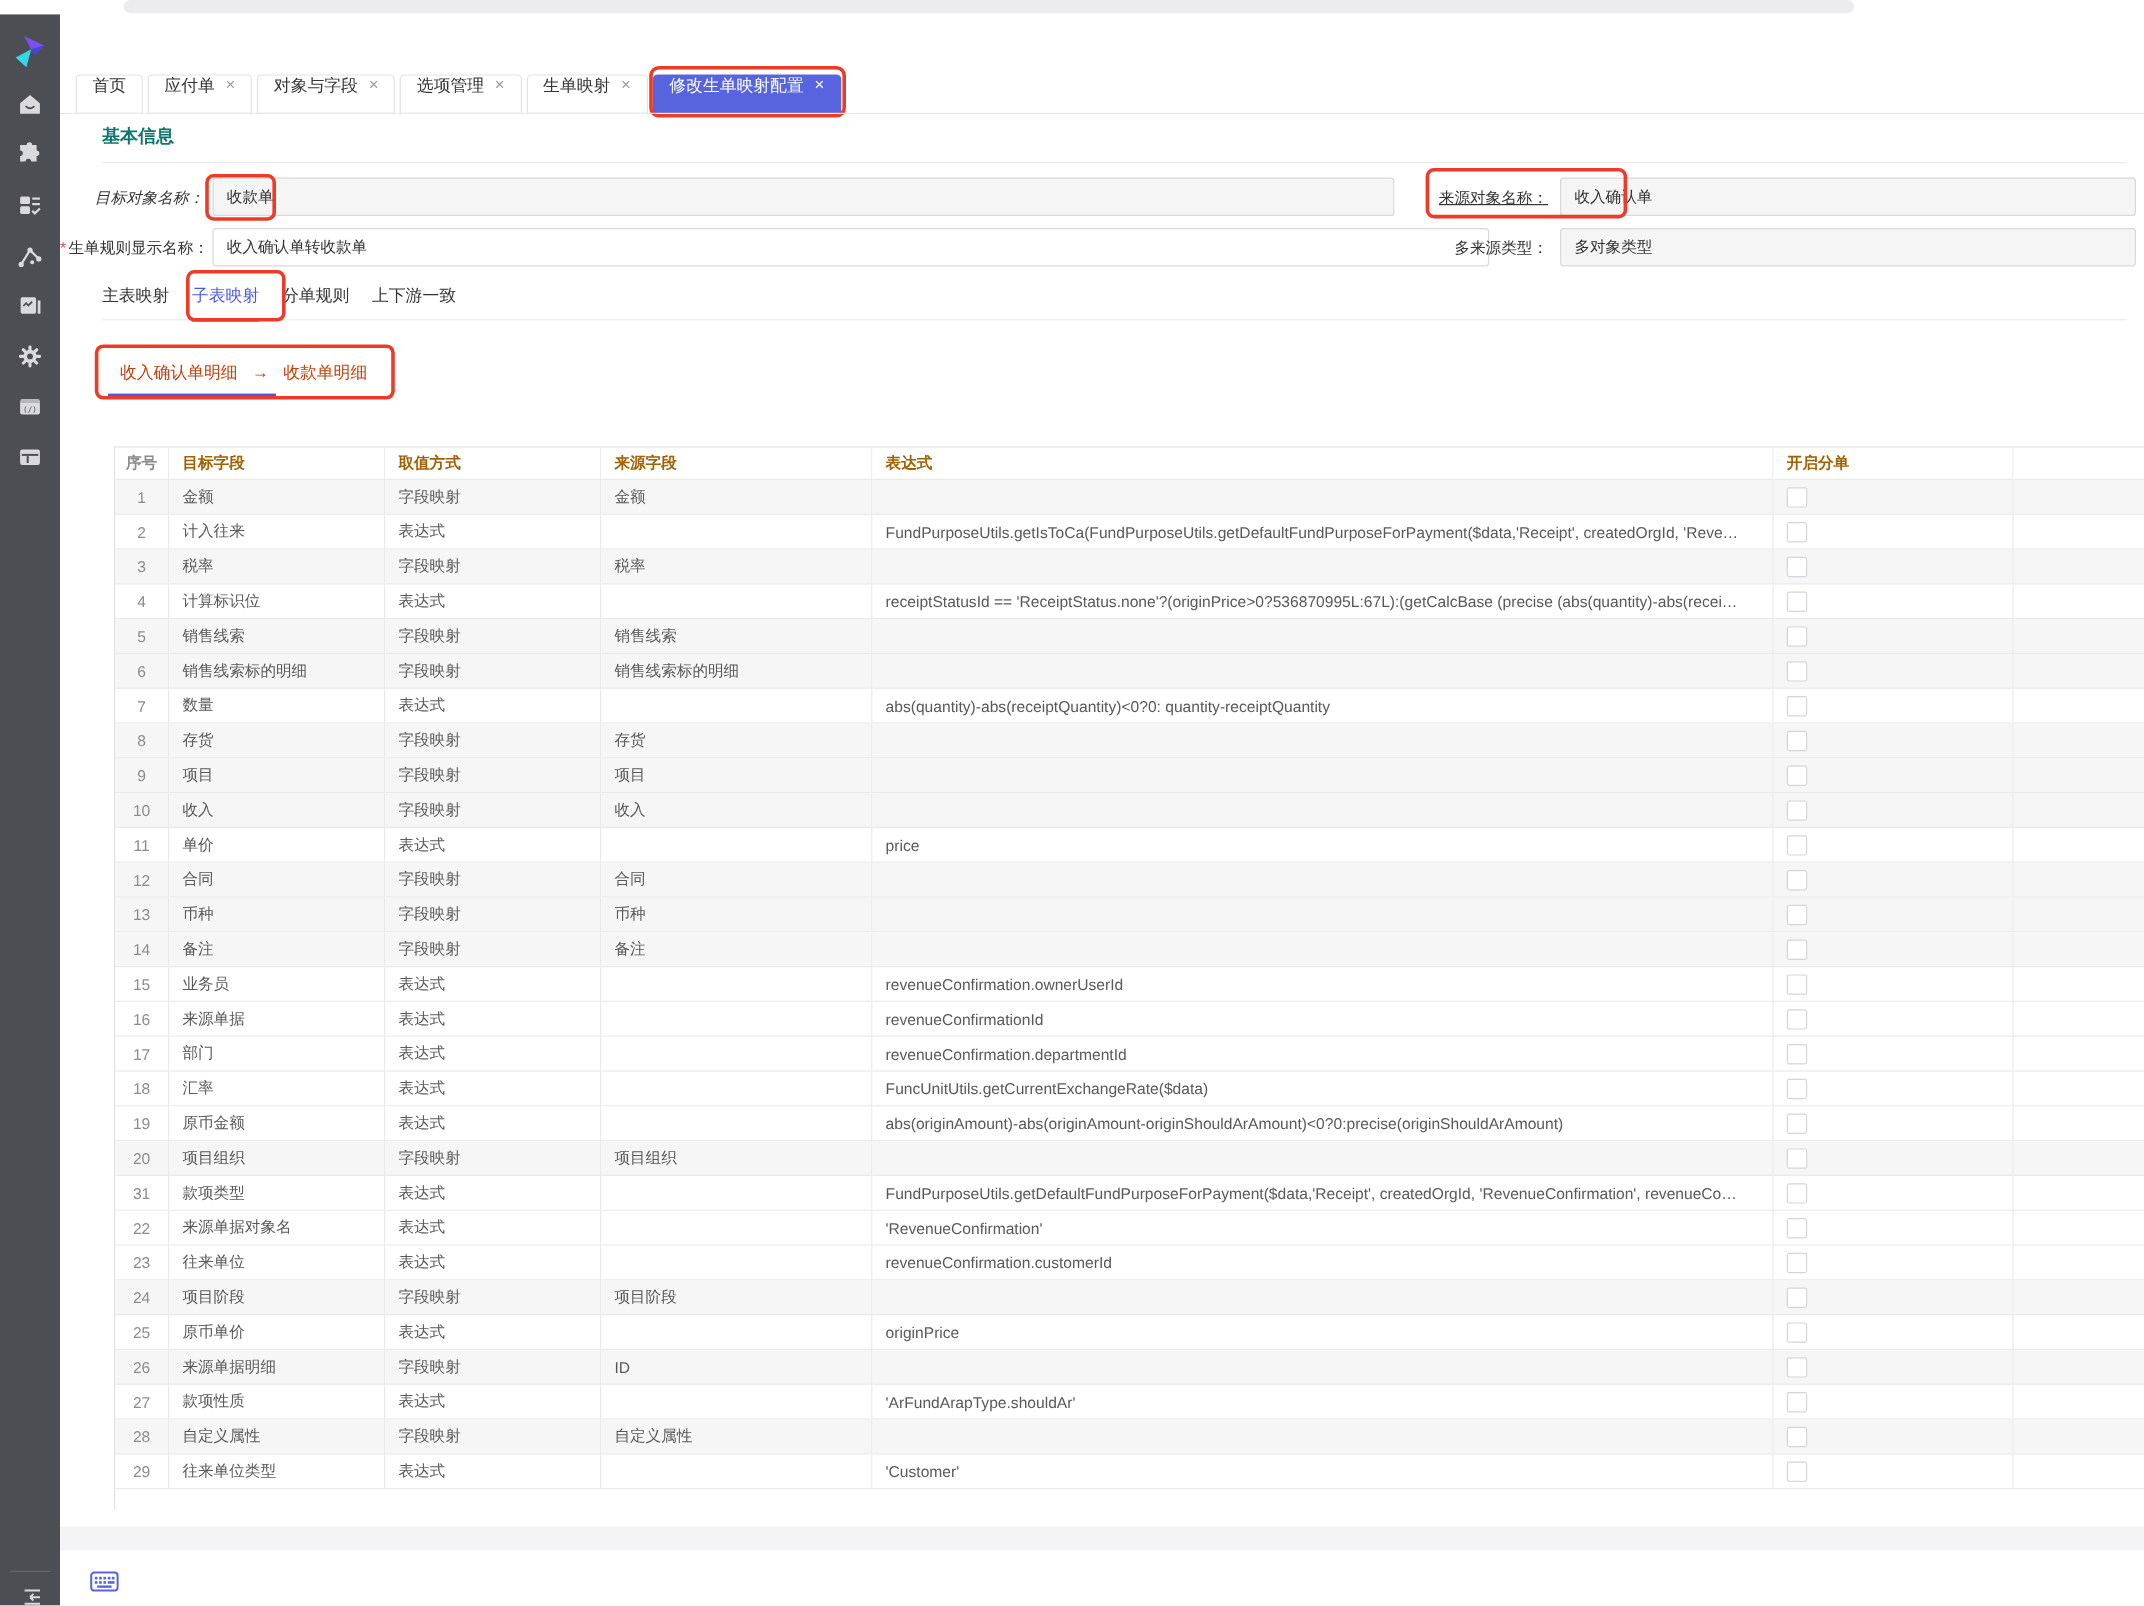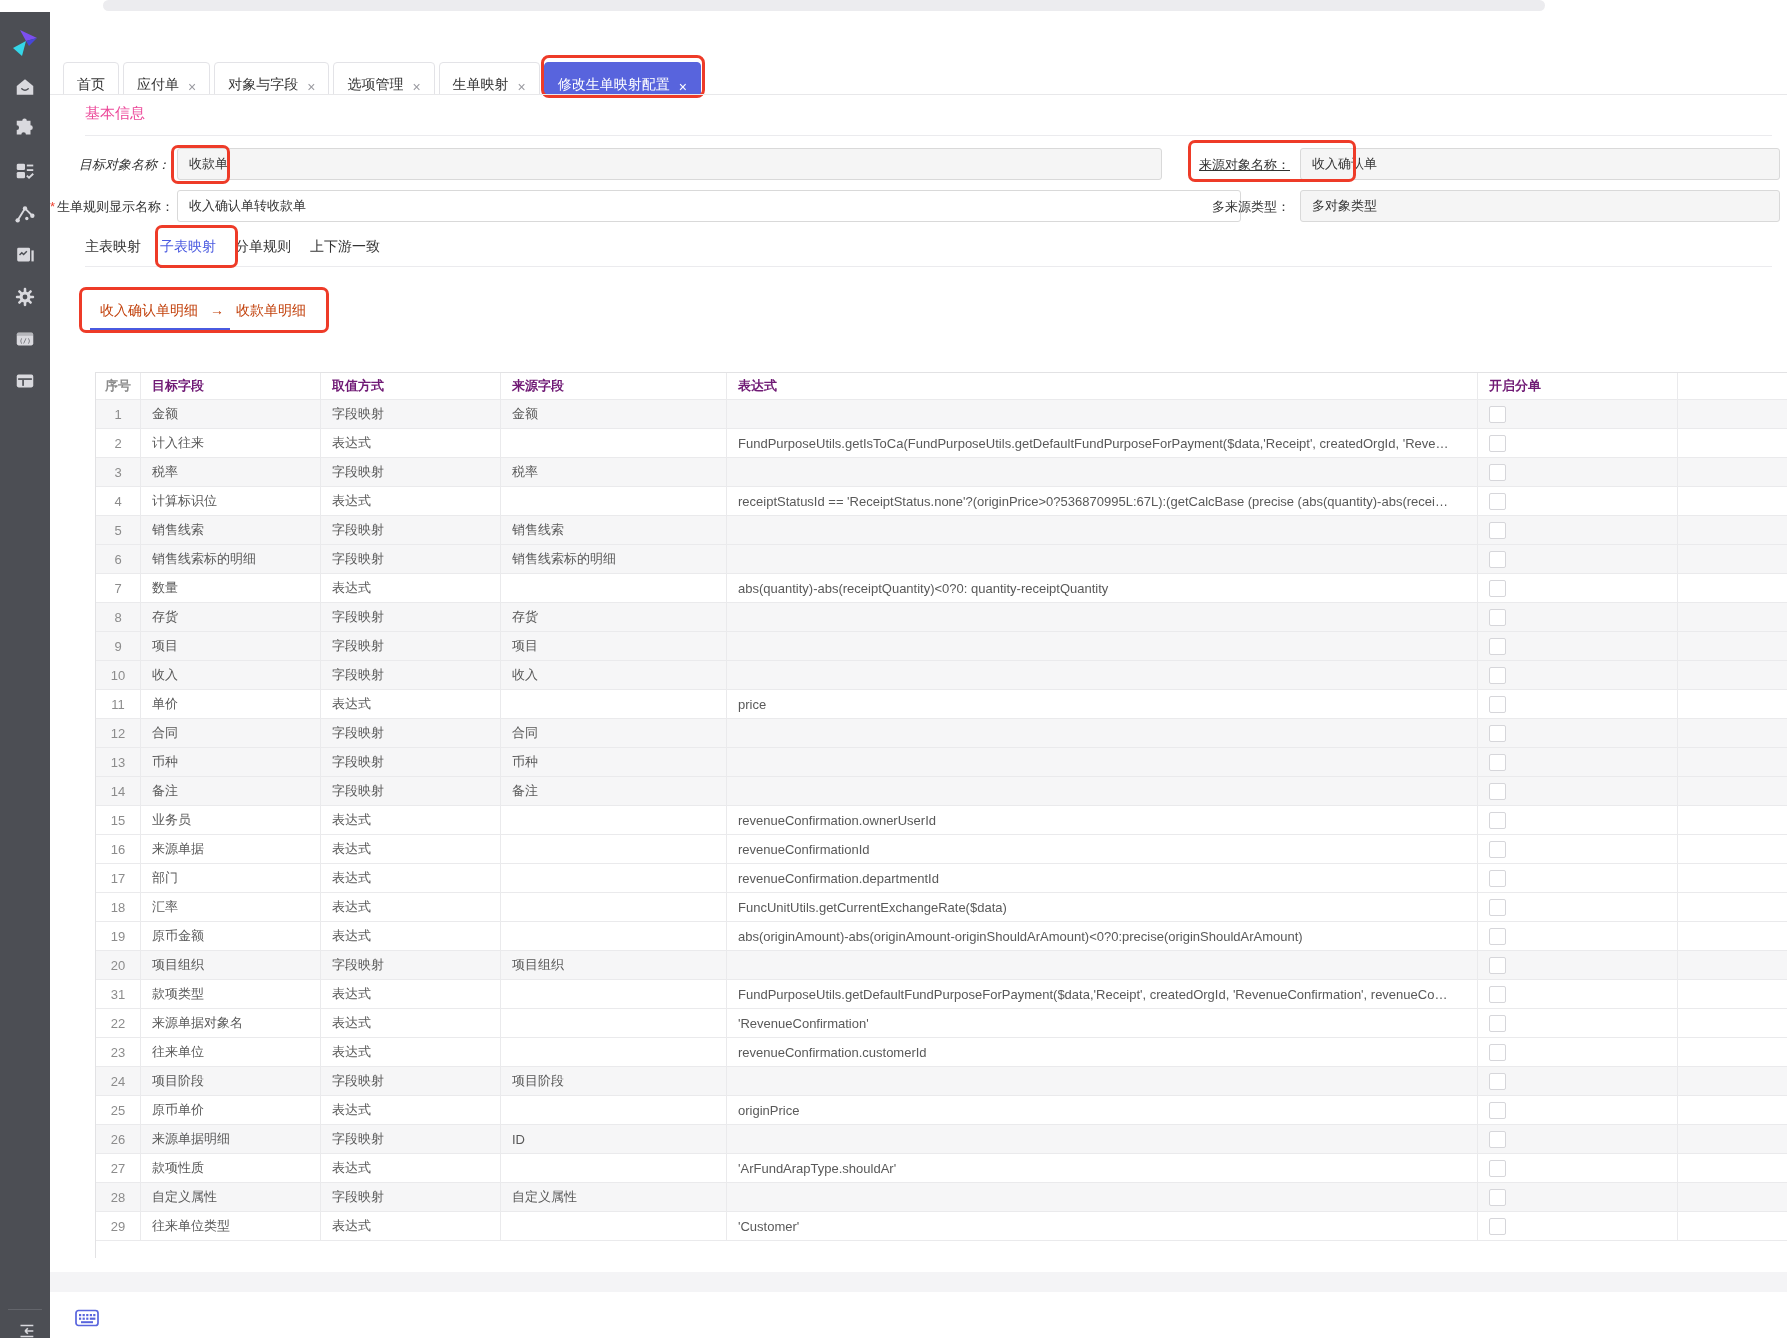--- a/index.html
+++ b/index.html
@@ -11,30 +11,30 @@
   
   .sidebar{left:0;top:12px;width:50px;height:1326px;background:#4c4e54;}
   .side-logo{position:absolute;left:10px;top:16px;width:30px;height:30px;}
   .side-nav{position:absolute;left:0;top:64px;width:50px;display:flex;flex-direction:column;align-items:center;gap:20px;}
   .side-ic{width:22px;height:22px;display:flex;align-items:center;justify-content:center;}
   .side-div{position:absolute;left:8px;top:1297px;width:34px;height:1px;background:#63656b;}
   .side-collapse{position:absolute;left:15px;top:1308px;width:22px;height:22px;}
   
   .tabbar{left:63px;top:61px;display:flex;align-items:flex-end;gap:4px;height:34px;}
   .tab{height:31px;padding:0 13px;border:1px solid #e3e3e7;border-bottom:1px solid #e3e3e7;
-       border-radius:4px 4px 0 0;display:flex;align-items:flex-end;gap:9px;font-size:14px;
+       border-radius:4px 4px 0 0;display:flex;align-items:flex-start;gap:9px;font-size:14px;
        color:#333;background:#fff;white-space:nowrap;cursor:default;}
   .tab .x{color:#9a9aa0;font-size:14px;line-height:1;}
   .tab.active{background:#5864dd;border-color:#5864dd;color:#fff;position:relative;}
   .tab.active .x{color:#fff;}
   .tab.active::after{content:"";position:absolute;left:-4px;right:-5px;top:-8px;bottom:-4px;
        border:3px solid #ee3b28;border-radius:8px;pointer-events:none;}
   .tab-underline{left:50px;top:94px;width:1737px;height:1px;background:#e8e8ea;}
   
-  .sec-title{left:85px;top:104px;font-size:15px;font-weight:normal;color:#ec4899;}
+  .sec-title{left:85px;top:104px;font-size:15px;font-weight:bold;color:#0f766e;}
   .divider{height:1px;background:#ebebee;}
   .flabel{width:120px;font-size:13px;color:#333;text-align:right;line-height:18px;white-space:nowrap;}
   .flabel .req{color:#e43; margin-right:2px;}
   .finput{height:32px;border:1px solid #d9d9d9;border-radius:3px;background:#fff;
           font-size:13px;color:#333;display:flex;align-items:center;padding:0 11px;box-sizing:border-box;}
   .finput.disabled{background:#f5f5f5;}
   
   .subtabs{left:85px;top:238px;display:flex;gap:19px;font-size:14px;color:#333;}
   .subtab{padding-bottom:10px;cursor:default;white-space:nowrap;}
   .subtab.active{color:#4a5ae0;font-weight:normal;border-bottom:2px solid #4a5ae0;}
@@ -43,21 +43,21 @@
   .maplink-underline{left:90px;top:328px;width:140px;height:2px;background:#4a5ae0;}
   
   .redbox{border:3px solid #ee3b28;border-radius:7px;pointer-events:none;box-sizing:border-box;}
   
   .table-wrap{left:95px;top:372px;width:1692px;height:886px;overflow:hidden;
               border-top:1px solid #e2e2e4;border-left:1px solid #e2e2e4;box-sizing:border-box;}
   table.map{border-collapse:separate;border-spacing:0;table-layout:fixed;width:1894px;font-size:13px;color:#595959;}
   table.map th,table.map td{border-right:1px solid #eaeaec;border-bottom:1px solid #eaeaec;
        height:29px;padding:0 11px;white-space:nowrap;overflow:hidden;text-overflow:ellipsis;
        text-align:left;box-sizing:border-box;}
-  table.map th{font-weight:bold;color:#701a75;height:27px;background:#fff;}
+  table.map th{font-weight:bold;color:#a16207;height:27px;background:#fff;}
   table.map td.no, table.map th.no{text-align:center;color:#8c8c8c;padding:0 4px;}
   tr.gray td{background:#f6f6f7;}
   .cb{width:15px;height:15px;border:1px solid #d6d6da;border-radius:2px;background:#fff;}
   
   .bottom-band{left:50px;top:1272px;width:1737px;height:20px;background:#f4f4f6;}
   .kbd{left:74px;top:1305px;width:26px;height:26px;}
 </style>
 </head>
 <body>
 

